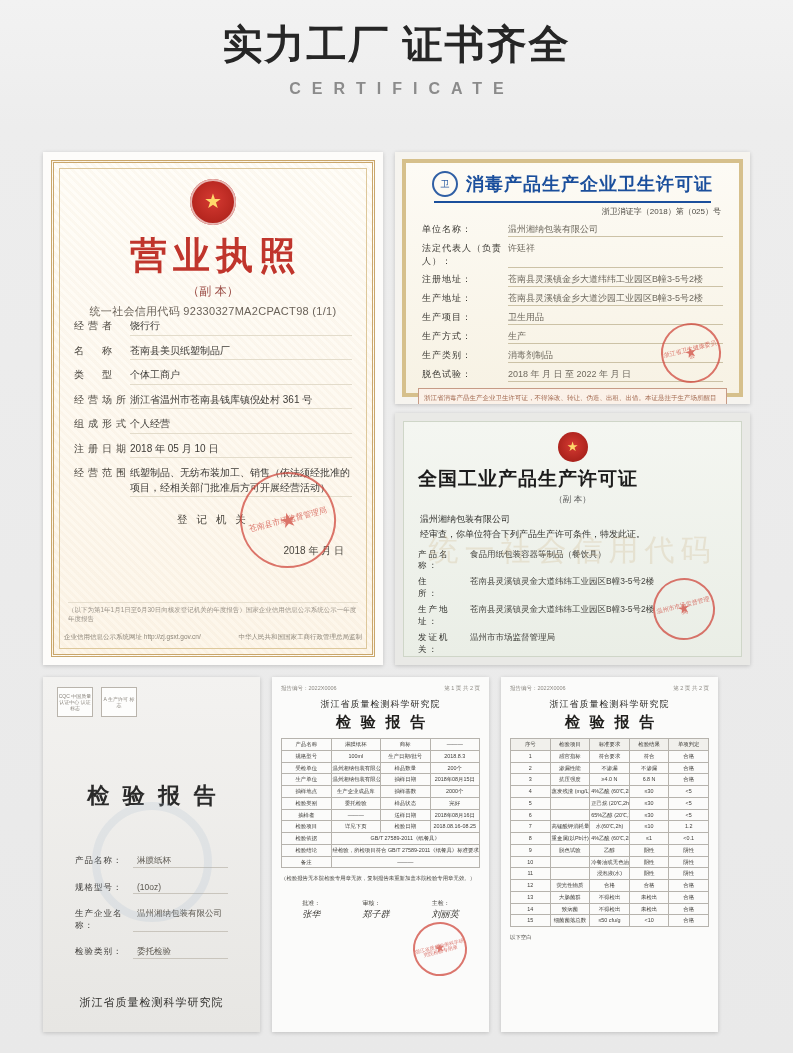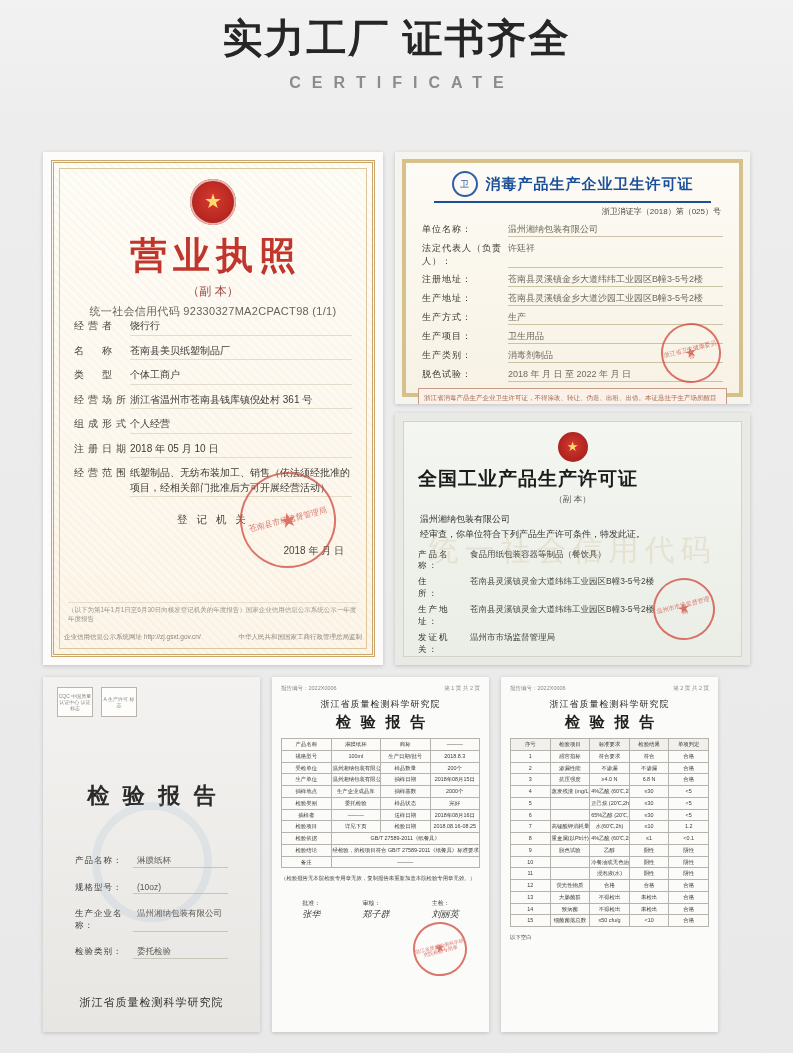--- a/index.html
+++ b/index.html
@@ -10,21 +10,21 @@
     background: #efefef;
   }
   .page {
     position: relative;
     width: 793px; height: 1053px;
     background: linear-gradient(180deg, #f2f2f2 0%, #ededed 12%, #e9e9e9 100%);
     overflow: hidden;
   }
   
   .header {
-    padding-top: 14px;
+    padding-top: 20px;
     text-align: center;
   }
   .header-title {
     font-family: "Liberation Serif", serif;
     font-size: 40px;
     font-weight: bold;
     color: #262626;
     letter-spacing: 2px;
     line-height: 1.25;
   }
@@ -155,21 +155,21 @@
   }
   .hyg-head { display: flex; align-items: center; justify-content: center; gap: 8px; }
   .hyg-badge {
     width: 26px; height: 26px; border-radius: 50%;
     border: 2px solid #2f5fa5; color: #2f5fa5;
     display:flex; align-items:center; justify-content:center;
     font-size: 9px;
   }
   .hyg-title {
     font-family: "Liberation Serif", serif;
-    font-size: 15px; font-weight: bold; color: #1b4f9c; letter-spacing: 1px;
+    font-size: 18px; font-weight: bold; color: #1b4f9c; letter-spacing: 1px;
   }
   .hyg-rule { height: 2px; background: #1b4f9c; margin: 4px 16px 3px 16px; }
   .hyg-no { text-align: right; font-size: 8px; color: #4d4a43; padding-right: 6px; }
   .hyg-rows { margin-top: 6px; padding: 0 4px; }
   .hyg-row { display: flex; font-size: 9px; color: #3a3833; margin-bottom: 5px; }
   .hyg-lab { width: 86px; flex: none; letter-spacing: 1px; font-family:"Liberation Serif", serif; }
   .hyg-val { flex: 1; border-bottom: 1px solid #ccc2a6; color: #6f6a5f; }
   .hyg-warn {
     margin-top: 6px; border: 1px solid #c79b86; background: #fbf1e8;
     font-size: 6.5px; color: #a36b52; padding: 4px 5px; line-height: 1.5;
@@ -359,26 +359,26 @@
               </div>
               <div class="hyg-row">
                 <div class="hyg-lab">注册地址：</div>
                 <div class="hyg-val blur">苍南县灵溪镇金乡大道纬纬工业园区B幢3-5号2楼</div>
               </div>
               <div class="hyg-row">
                 <div class="hyg-lab">生产地址：</div>
                 <div class="hyg-val blur">苍南县灵溪镇金乡大道沙园工业园区B幢3-5号2楼</div>
               </div>
               <div class="hyg-row">
+                <div class="hyg-lab">生产项目：</div>
+                <div class="hyg-val blur">卫生用品</div>
+              </div>
+              <div class="hyg-row">
                 <div class="hyg-lab">生产方式：</div>
                 <div class="hyg-val blur">生产</div>
-              </div>
-              <div class="hyg-row">
-                <div class="hyg-lab">生产项目：</div>
-                <div class="hyg-val blur">卫生用品</div>
               </div>
               <div class="hyg-row">
                 <div class="hyg-lab">生产类别：</div>
                 <div class="hyg-val blur">消毒剂制品</div>
               </div>
               <div class="hyg-row">
                 <div class="hyg-lab">脱色试验：</div>
                 <div class="hyg-val blur">2018 年    月    日 至     2022 年    月    日</div>
               </div>
             </div>

